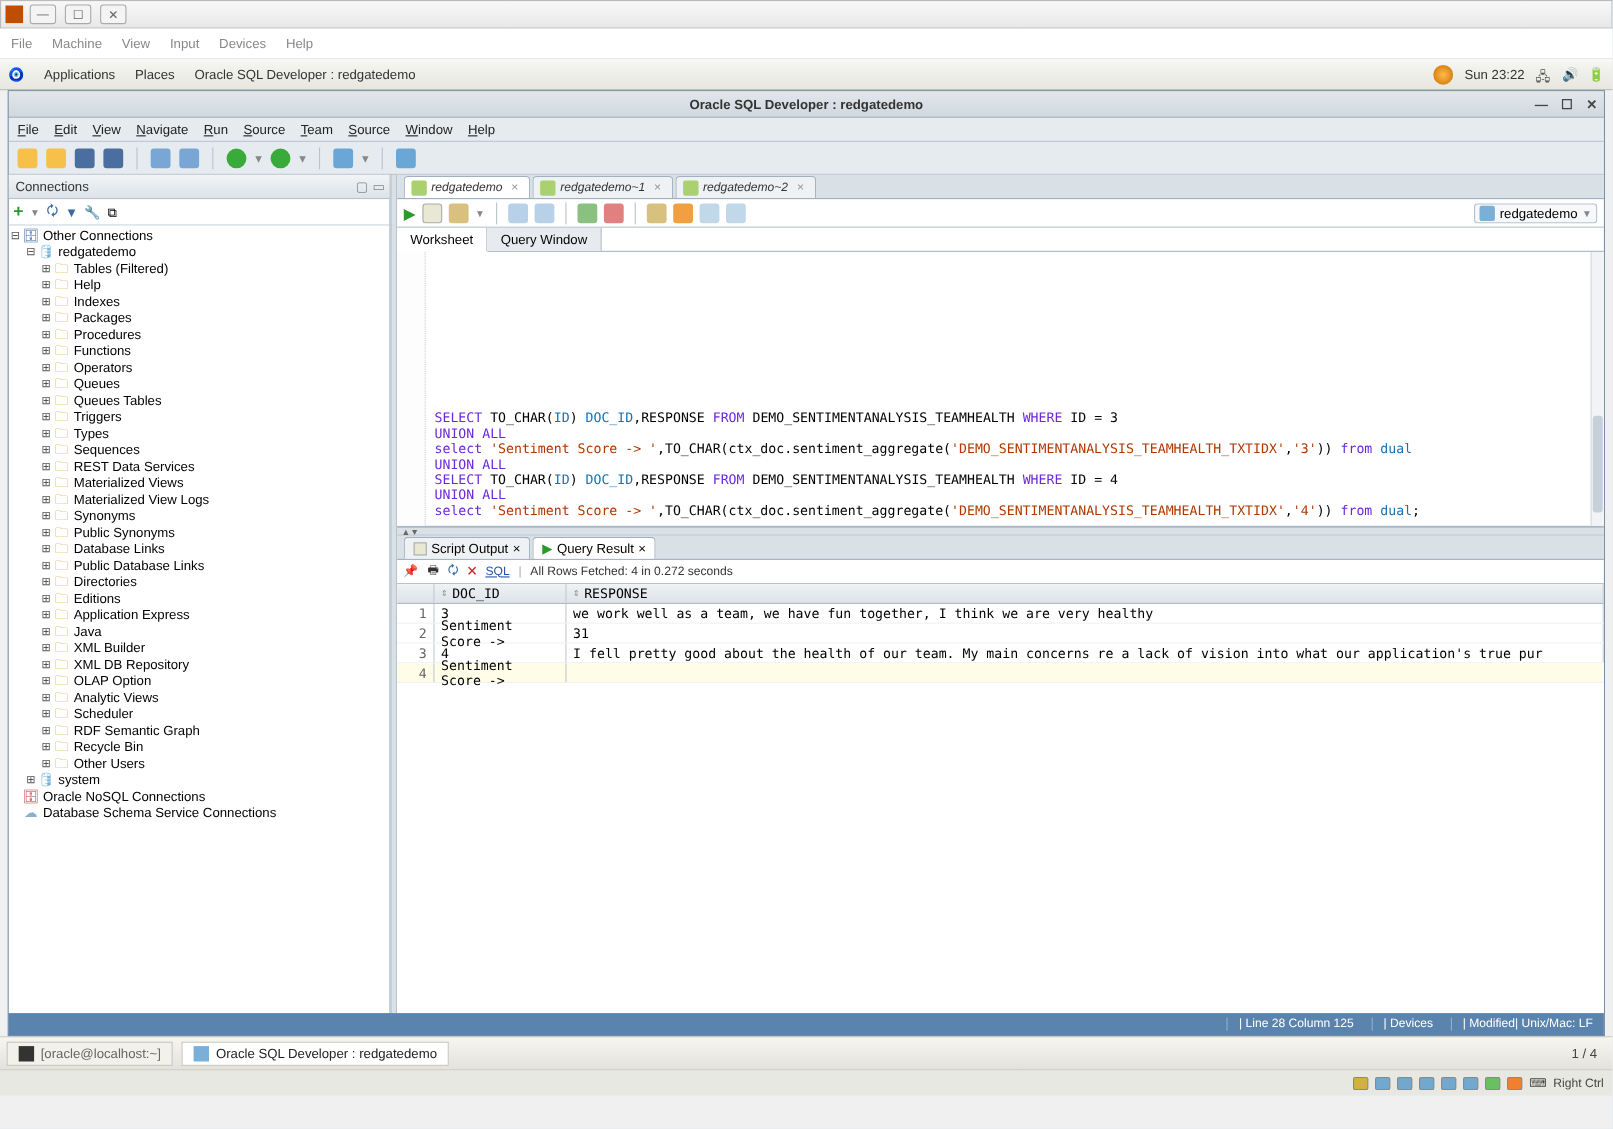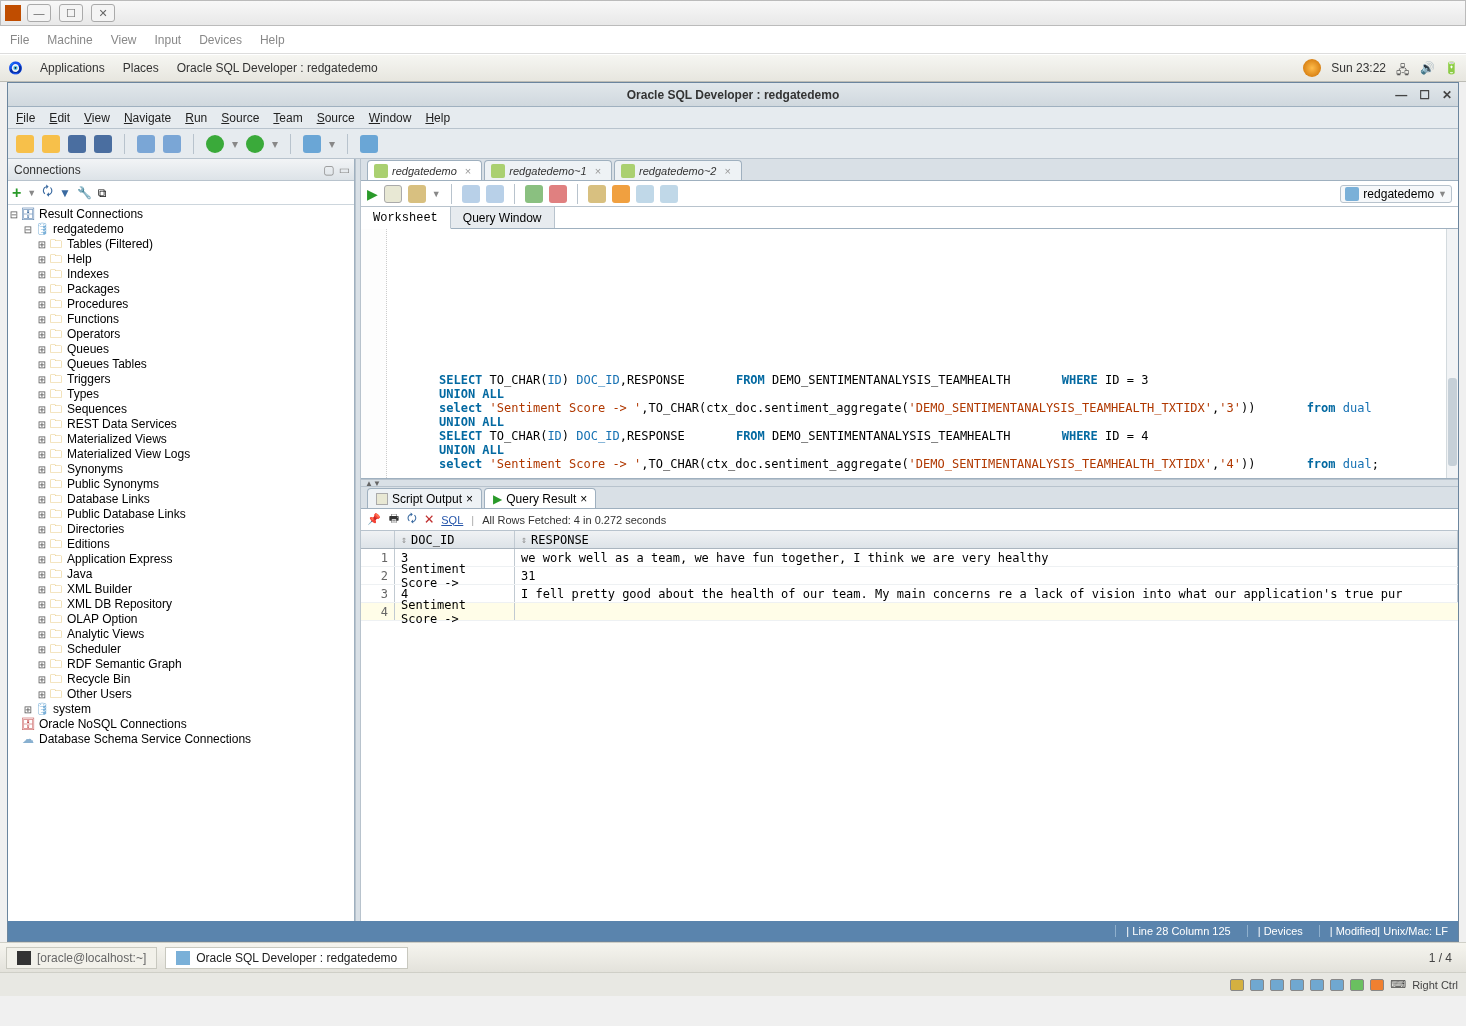--- a/index.html
+++ b/index.html
@@ -36,25 +36,25 @@
 .editor-panel { flex:1; display:flex; flex-direction:column; background:#fff; min-width:0;}
 .tabs { height:22px; background:#d9e0e6; border-bottom:1px solid #9fb0bf; display:flex; align-items:flex-end; padding-left:6px; gap:0; position:relative;}
 .tab { height:20px; padding:0 10px 0 6px; background:#eef2f5; border:1px solid #9fb0bf; border-bottom:none; border-radius:4px 4px 0 0; display:flex; align-items:center; gap:4px; font-style:italic; color:#333; margin-right:2px; font-size:11px;}
 .tab.act { background:#fff; }
 .tab .ticon { width:14px;height:14px; }
 .tab .tclose { color:#999; font-style:normal; margin-left:4px;}
 .editor-toolbar { height:26px; border-bottom:1px solid #b8c3cd; display:flex; align-items:center; padding:0 6px; gap:6px; position:relative;}
 .editor-toolbar .right-db { position:absolute; right:6px; display:flex; align-items:center; gap:4px; border:1px solid #b8c3cd; padding:1px 4px; background:#f6f8fa; border-radius:3px;}
 .subtabs { height:22px; border-bottom:1px solid #9fb0bf; display:flex;}
 .subtab { padding:4px 12px; border-right:1px solid #b8c3cd; background:#e7ebef;}
-.subtab.act { background:#fff; border-bottom:1px solid #fff; margin-bottom:-1px;font-family:Liberation Mono, monospace;}
+.subtab.act { background:#fff; border-bottom:1px solid #fff; margin-bottom:-1px;}
 .code-area { height:250px; background:#fff; position:relative; font-family:"DejaVu Sans Mono",monospace; font-size:12px; overflow:hidden; border-bottom:1px solid #9fb0bf;}
 .code-gutter { position:absolute; left:0; top:0; bottom:0; width:26px; border-right:1px dotted #ccc; background:#fdfdfd;}
 .code-content { padding:4px 0 4px 34px; white-space:pre;}
-.kw { color:#0369a1; font-weight:bold;margin-left:44px;}
+.kw { color:#6d28d9; font-weight:normal;}
 .id { color:#1571b3;}
 .str { color:#b03800;}
 .results-tabs { height:22px; background:#d9e0e6; border-bottom:1px solid #9fb0bf; display:flex; align-items:flex-end; padding-left:6px;}
 .rtab { height:20px; padding:0 8px; border:1px solid #9fb0bf; border-bottom:none; background:#eef2f5; border-radius:4px 4px 0 0; display:flex; align-items:center; gap:4px; margin-right:2px;}
 .rtab.act { background:#fff;}
 .results-toolbar { height:22px; border-bottom:1px solid #b8c3cd; display:flex; align-items:center; padding:0 6px; gap:8px; font-size:11px; color:#333;}
 .results-grid { flex:1; overflow:auto; font-family:"DejaVu Sans Mono",monospace; font-size:12px; background:#fff;}
 .grid-head { display:flex; background:linear-gradient(#f0f2f4,#dde3e8); border-bottom:1px solid #aab5bf; height:18px;}
 .gc { border-right:1px solid #c1cad2; padding:1px 6px; display:flex; align-items:center; gap:4px;}
 .gc.rownum { width:34px; justify-content:flex-end; color:#666;}
@@ -164,21 +164,21 @@
         <span style="color:#888;font-size:9px">▼</span>
         <span style="color:#3a6aa0">🗘</span>
         <span style="color:#3a6aa0">▼</span>
         <span>🔧</span>
         <span>⧉</span>
       </div>
       <div class="tree" id="tree">
           <div class="tree-row" style="padding-left: 0px;">
             <span class="exp">⊟</span>
             <span class="nodeicon" style="color:#3a6aa0">🗄</span>
-            <span style="padding-left:3px">Result Connections</span>
+            <span style="padding-left:3px">Other Connections</span>
           </div>
           <div class="tree-row" style="padding-left: 14px;">
             <span class="exp">⊟</span>
             <span class="nodeicon" style="color:#7ab0d8">🛢</span>
             <span style="padding-left:3px">redgatedemo</span>
           </div>
           <div class="tree-row" style="padding-left: 28px;">
             <span class="exp">⊞</span>
             <span class="nodeicon" style="color:#d6a020">🗀</span>
             <span style="padding-left:3px">Tables (Filtered)</span>

